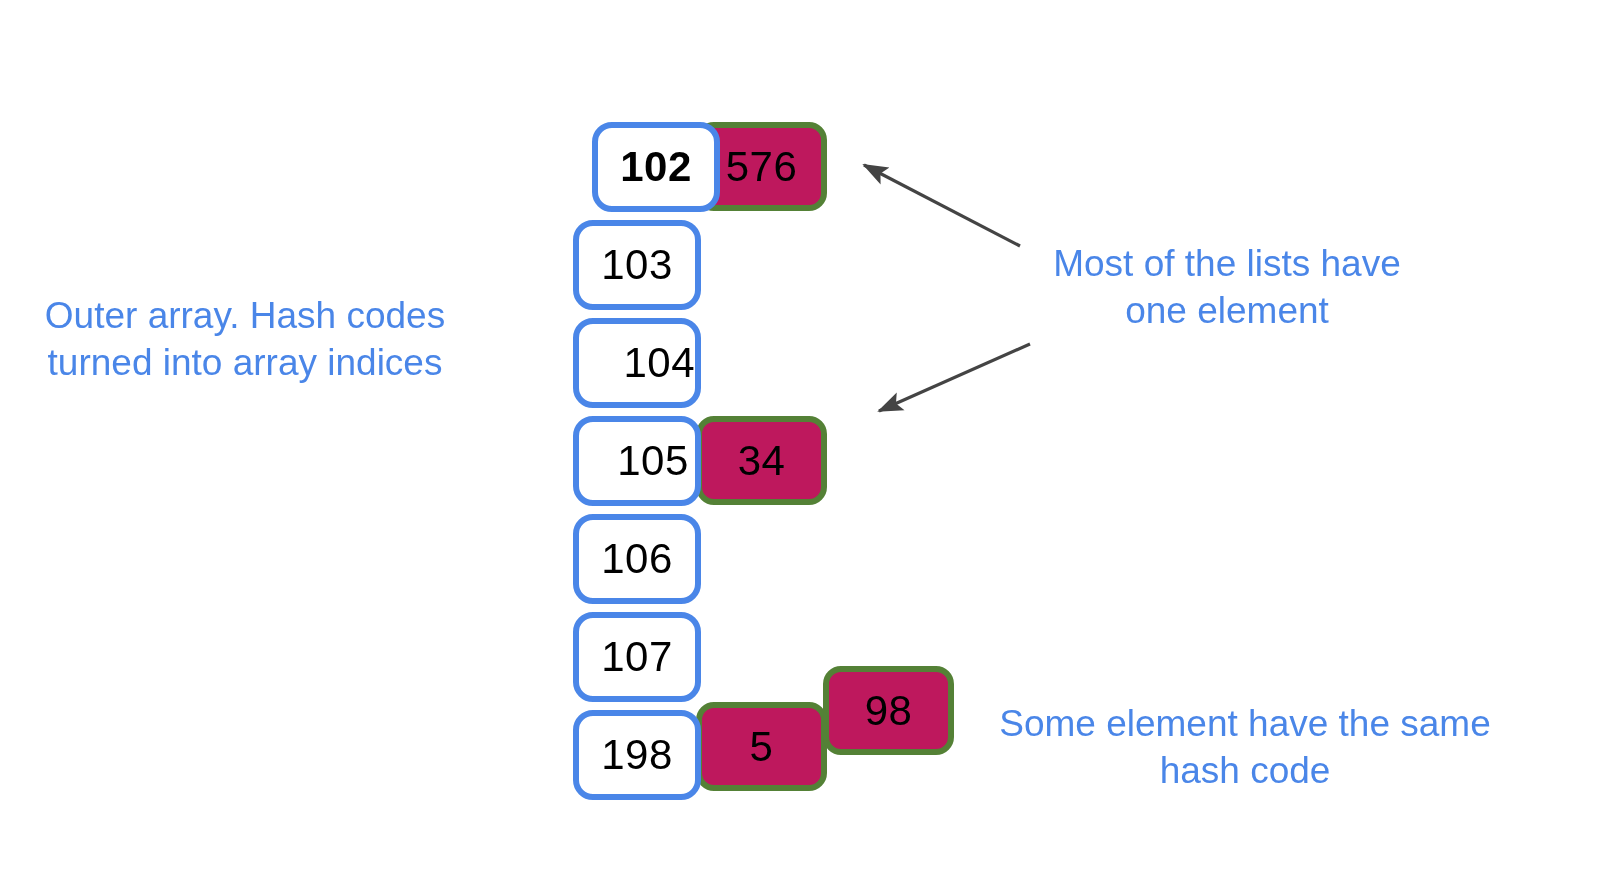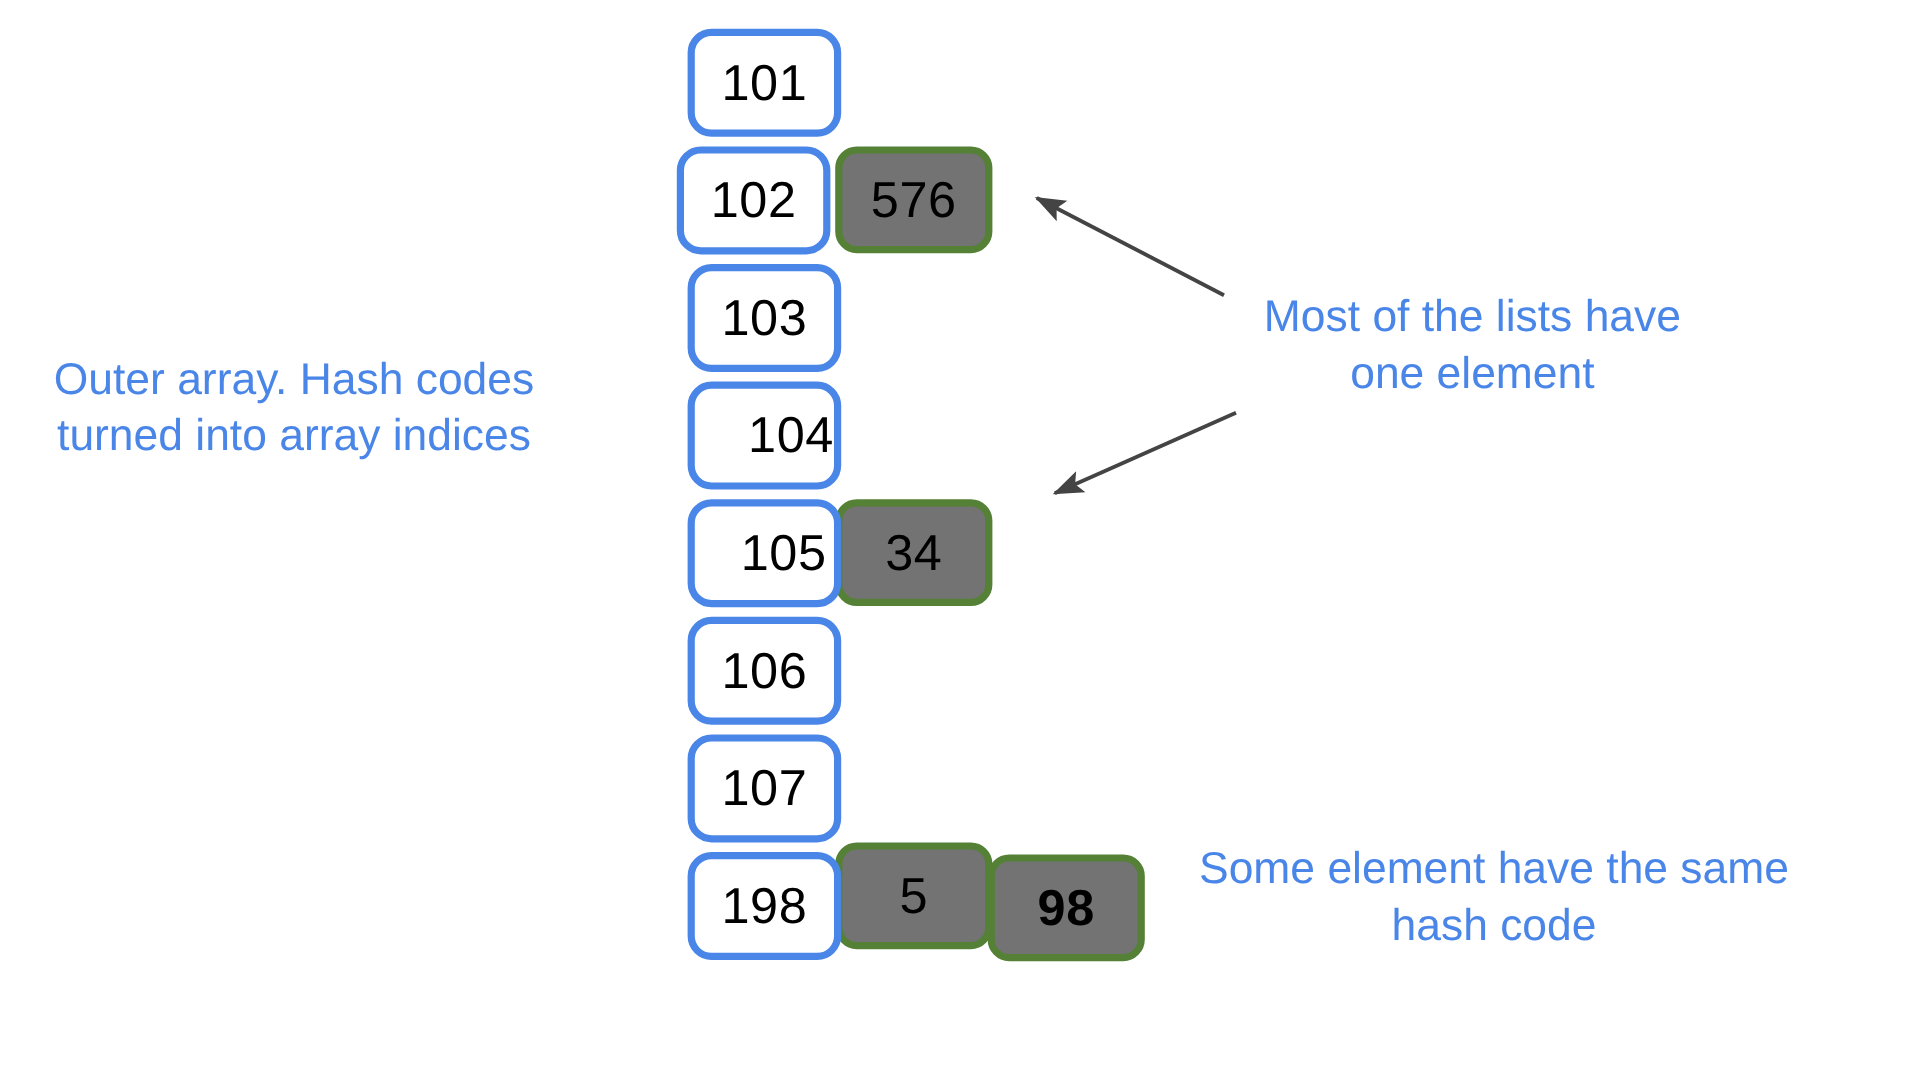--- a/index.html
+++ b/index.html
@@ -46,21 +46,21 @@
   }
 
   
   .entry-box {
     position: absolute;
     width: 131px;
     height: 89px;
     box-sizing: border-box;
     border: 6px solid #548136;
     border-radius: 18px;
-    background: #737373;
+    background: #be185d;
     display: flex;
     align-items: center;
     justify-content: center;
     z-index: 2;
   }
   .entry-box .cell-text {
     font-size: 42px;
     line-height: 1;
     color: #000000;
     letter-spacing: 0.5px;
@@ -96,25 +96,22 @@
   <svg id="arrow-layer" viewBox="0 0 1600 890" xmlns="http://www.w3.org/2000/svg">
     <defs>
       <marker id="head" markerWidth="9" markerHeight="9" refX="7.4" refY="3.2" orient="auto" markerUnits="strokeWidth">
         <path d="M0,0.2 L8,3.2 L0,6.2 L1.6,3.2 Z" fill="#444444"></path>
       </marker>
     </defs>
     <line x1="1020" y1="246" x2="864" y2="165" stroke="#444444" stroke-width="3.2" marker-end="url(#head)"></line>
     <line x1="1030" y1="344" x2="879" y2="411" stroke="#444444" stroke-width="3.2" marker-end="url(#head)"></line>
   </svg>
 
-  <div class="bucket-cell" style="left:573px; top:24px;">
-    <span class="cell-text">101</span>
-  </div>
 
-  <div class="bucket-cell" style="left:564px; top:122px;">
+  <div class="bucket-cell" style="left:592px; top:122px;font-weight:bold;">
     <span class="cell-text">102</span>
   </div>
 
   <div class="bucket-cell" style="left:573px; top:220px;">
     <span class="cell-text">103</span>
   </div>
 
   <div class="bucket-cell" style="left:573px; top:318px;justify-content:flex-end;">
     <span class="cell-text">104</span>
   </div>
@@ -140,21 +137,21 @@
   </div>
 
   <div class="entry-box" style="left:696px; top:416px;">
     <span class="cell-text">34</span>
   </div>
 
   <div class="entry-box" style="left:696px; top:702px;">
     <span class="cell-text">5</span>
   </div>
 
-  <div class="entry-box" style="left:823px; top:712px;font-weight:bold;">
+  <div class="entry-box" style="left:823px; top:666px;">
     <span class="cell-text">98</span>
   </div>
 
   <div class="annotation center" style="left:30px; top:292px; width:430px;">Outer array. Hash codes
 turned into array indices</div>
 
   <div class="annotation center" style="left:1022px; top:240px; width:410px;">Most of the lists have
 one element</div>
 
   <div class="annotation center" style="left:980px; top:700px; width:530px;">Some element have the same

